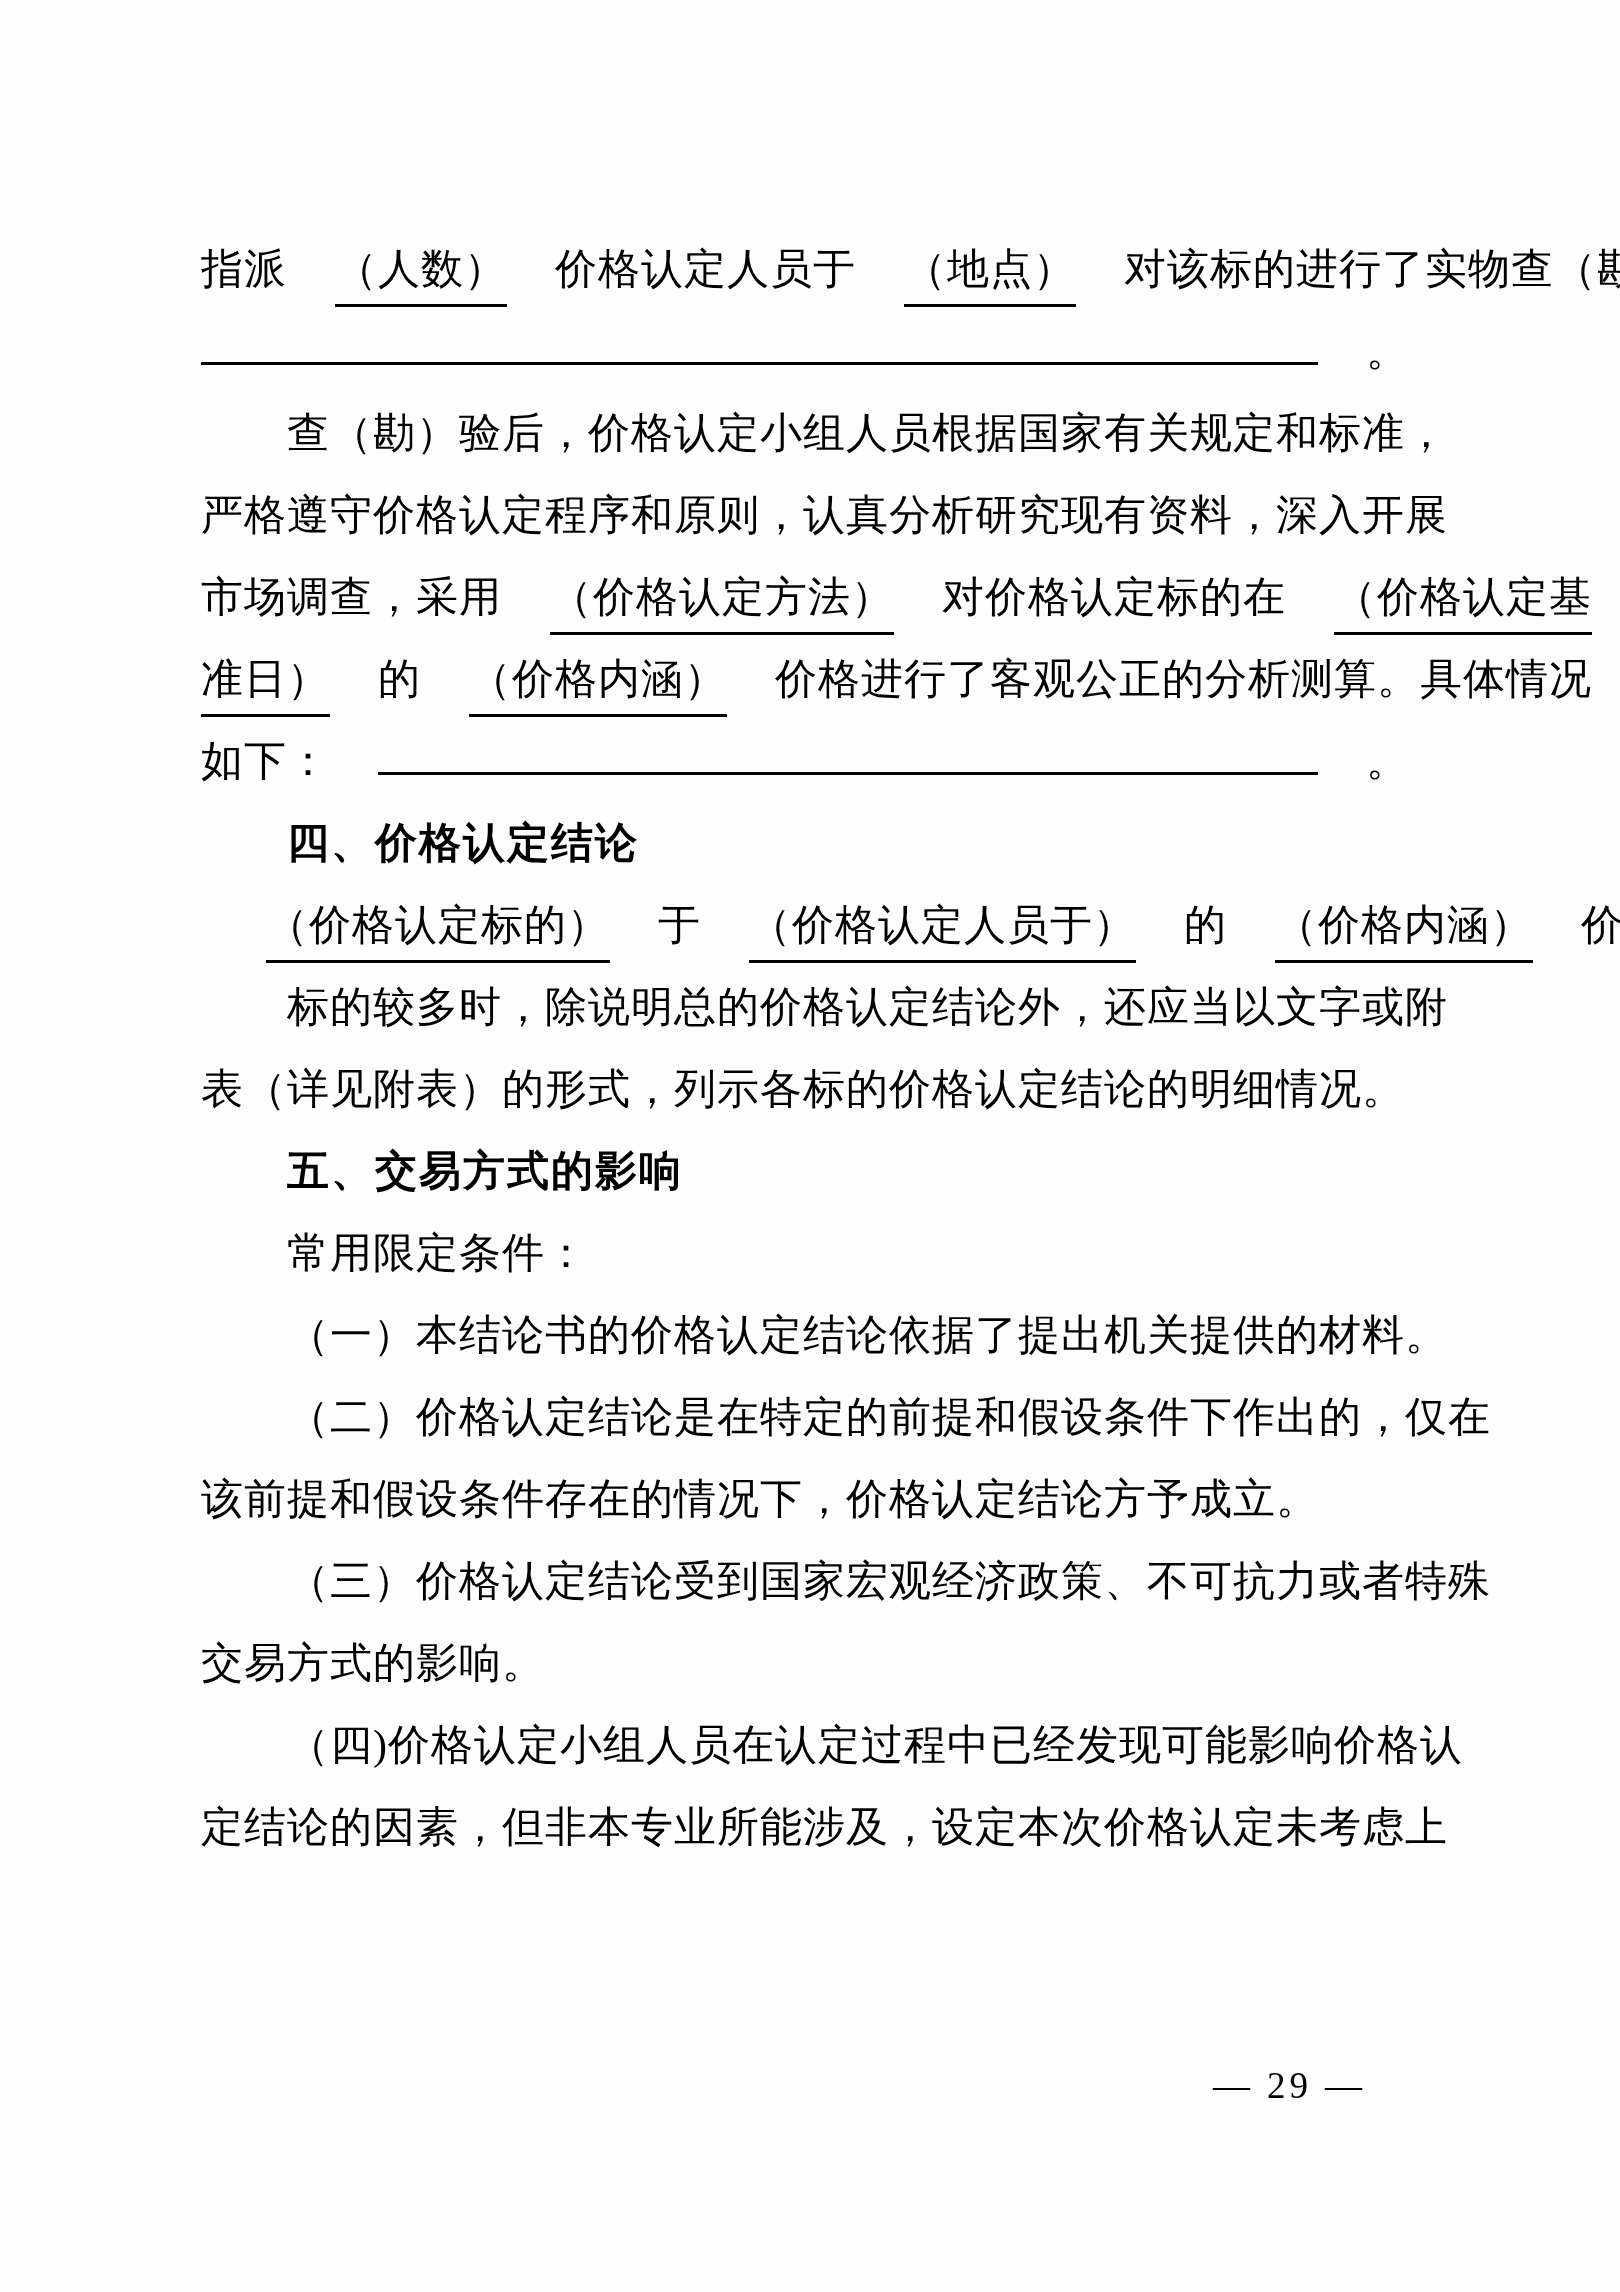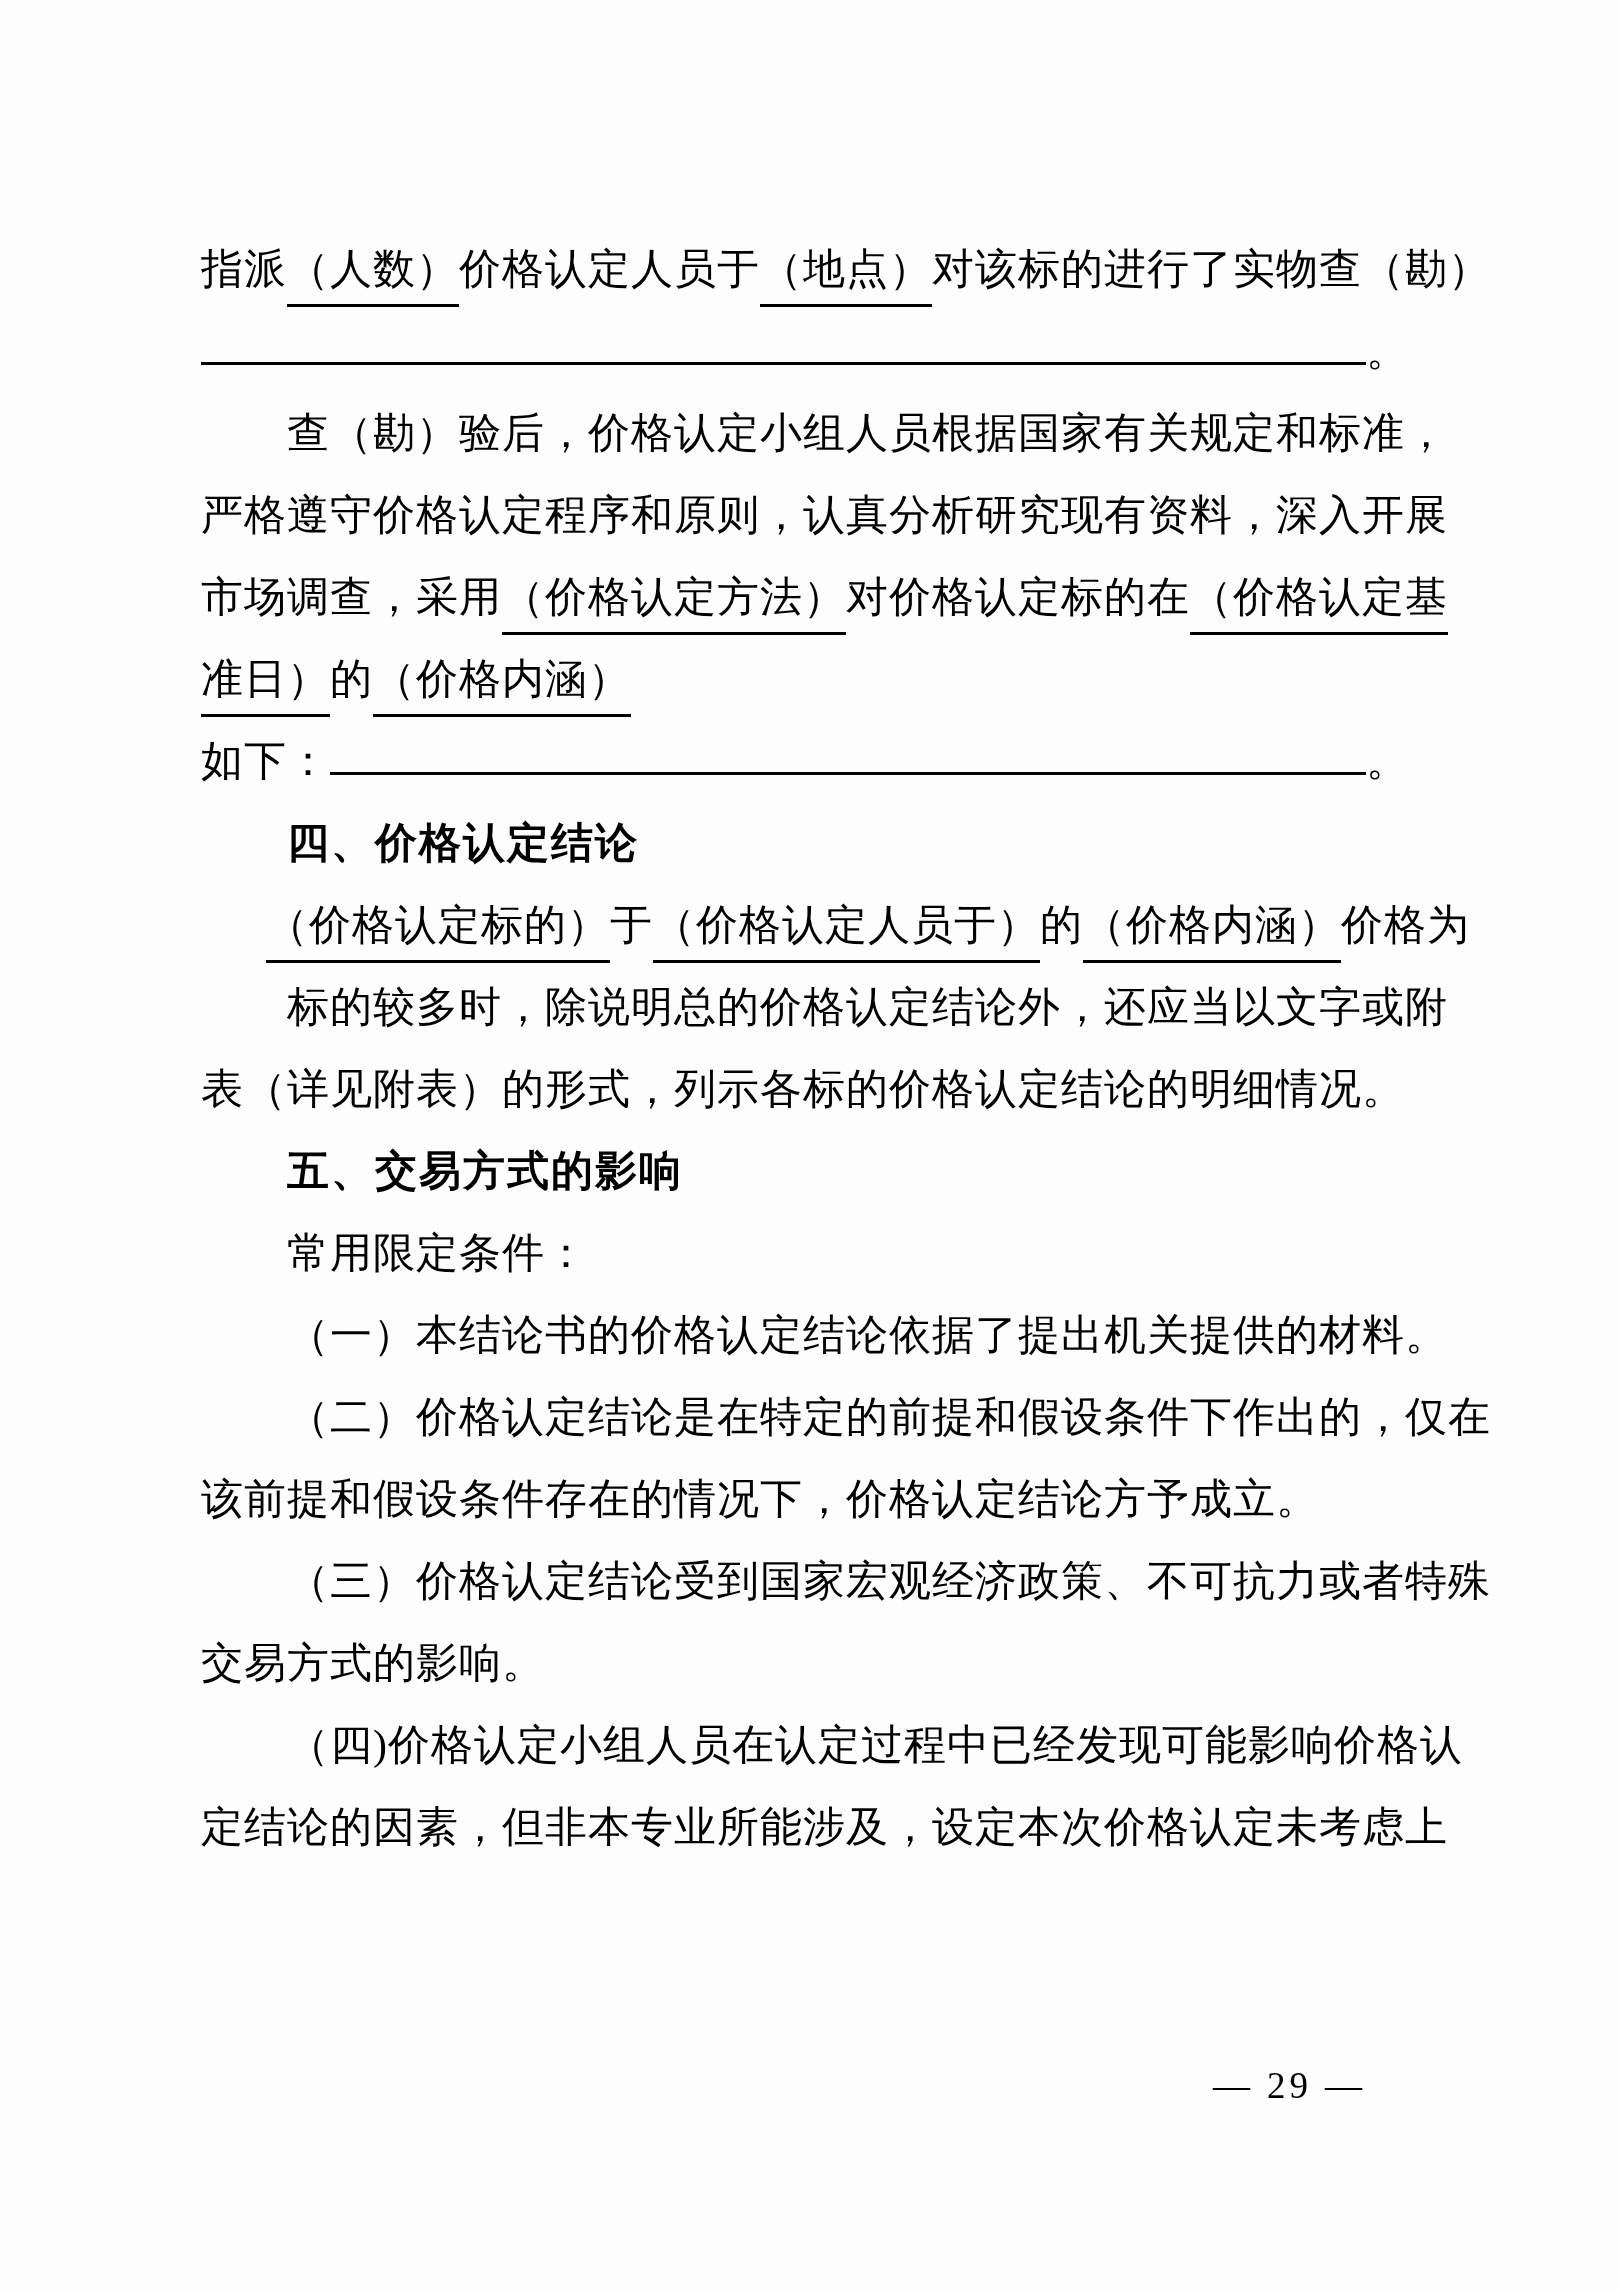--- a/index.html
+++ b/index.html
@@ -22,20 +22,21 @@
     top: 241px;
     width: 1208px;
   }
   .line {
     display: flex;
     align-items: baseline;
     height: 82px;
     font-size: 42px;
     white-space: pre;
     letter-spacing: 1px;
+    gap: 48px;
   }
   .line.heading {
     font-family: "Liberation Sans", "DejaVu Sans", sans-serif;
     font-weight: bold;
     letter-spacing: 2px;
   }
   .seg { display: inline-block; }
   .u {
     border-bottom: 3.9px solid #000;
     padding-bottom: 6.9px;
@@ -59,21 +60,21 @@
 </head>
 <body>
 
 <div class="page">
   <div class="content">
       <div class="line"><span class="seg">指派</span><span class="seg u">（人数）</span><span class="seg">价格认定人员于</span><span class="seg u">（地点）</span><span class="seg">对该标的进行了实物查（勘）</span></div>
       <div class="line"><span class="blank fill"></span><span class="seg">。</span></div>
       <div class="line" style="padding-left: 86px;"><span class="seg">查（勘）验后，价格认定小组人员根据国家有关规定和标准，</span></div>
       <div class="line"><span class="seg">严格遵守价格认定程序和原则，认真分析研究现有资料，深入开展</span></div>
       <div class="line"><span class="seg">市场调查，采用</span><span class="seg u">（价格认定方法）</span><span class="seg">对价格认定标的在</span><span class="seg u">（价格认定基</span></div>
-      <div class="line"><span class="seg u">准日）</span><span class="seg">的</span><span class="seg u">（价格内涵）</span></div>
+      <div class="line"><span class="seg u">准日）</span><span class="seg">的</span><span class="seg u">（价格内涵）</span><span class="seg">价格进行了客观公正的分析测算。具体情况</span></div>
       <div class="line"><span class="seg">如下：</span><span class="blank fill"></span><span class="seg">。</span></div>
       <div class="line heading" style="padding-left: 86px;"><span class="seg">四、价格认定结论</span></div>
       <div class="line" style="padding-left: 65px;"><span class="seg u">（价格认定标的）</span><span class="seg">于</span><span class="seg u">（价格认定人员于）</span><span class="seg">的</span><span class="seg u">（价格内涵）</span><span class="seg">价格为</span></div>
       <div class="line" style="padding-left: 86px;"><span class="seg">标的较多时，除说明总的价格认定结论外，还应当以文字或附</span></div>
       <div class="line"><span class="seg">表（详见附表）的形式，列示各标的价格认定结论的明细情况。</span></div>
       <div class="line heading" style="padding-left: 86px;"><span class="seg">五、交易方式的影响</span></div>
       <div class="line" style="padding-left: 86px;"><span class="seg">常用限定条件：</span></div>
       <div class="line" style="padding-left: 86px;"><span class="seg">（一）本结论书的价格认定结论依据了提出机关提供的材料。</span></div>
       <div class="line" style="padding-left: 86px;"><span class="seg">（二）价格认定结论是在特定的前提和假设条件下作出的，仅在</span></div>
       <div class="line"><span class="seg">该前提和假设条件存在的情况下，价格认定结论方予成立。</span></div>

